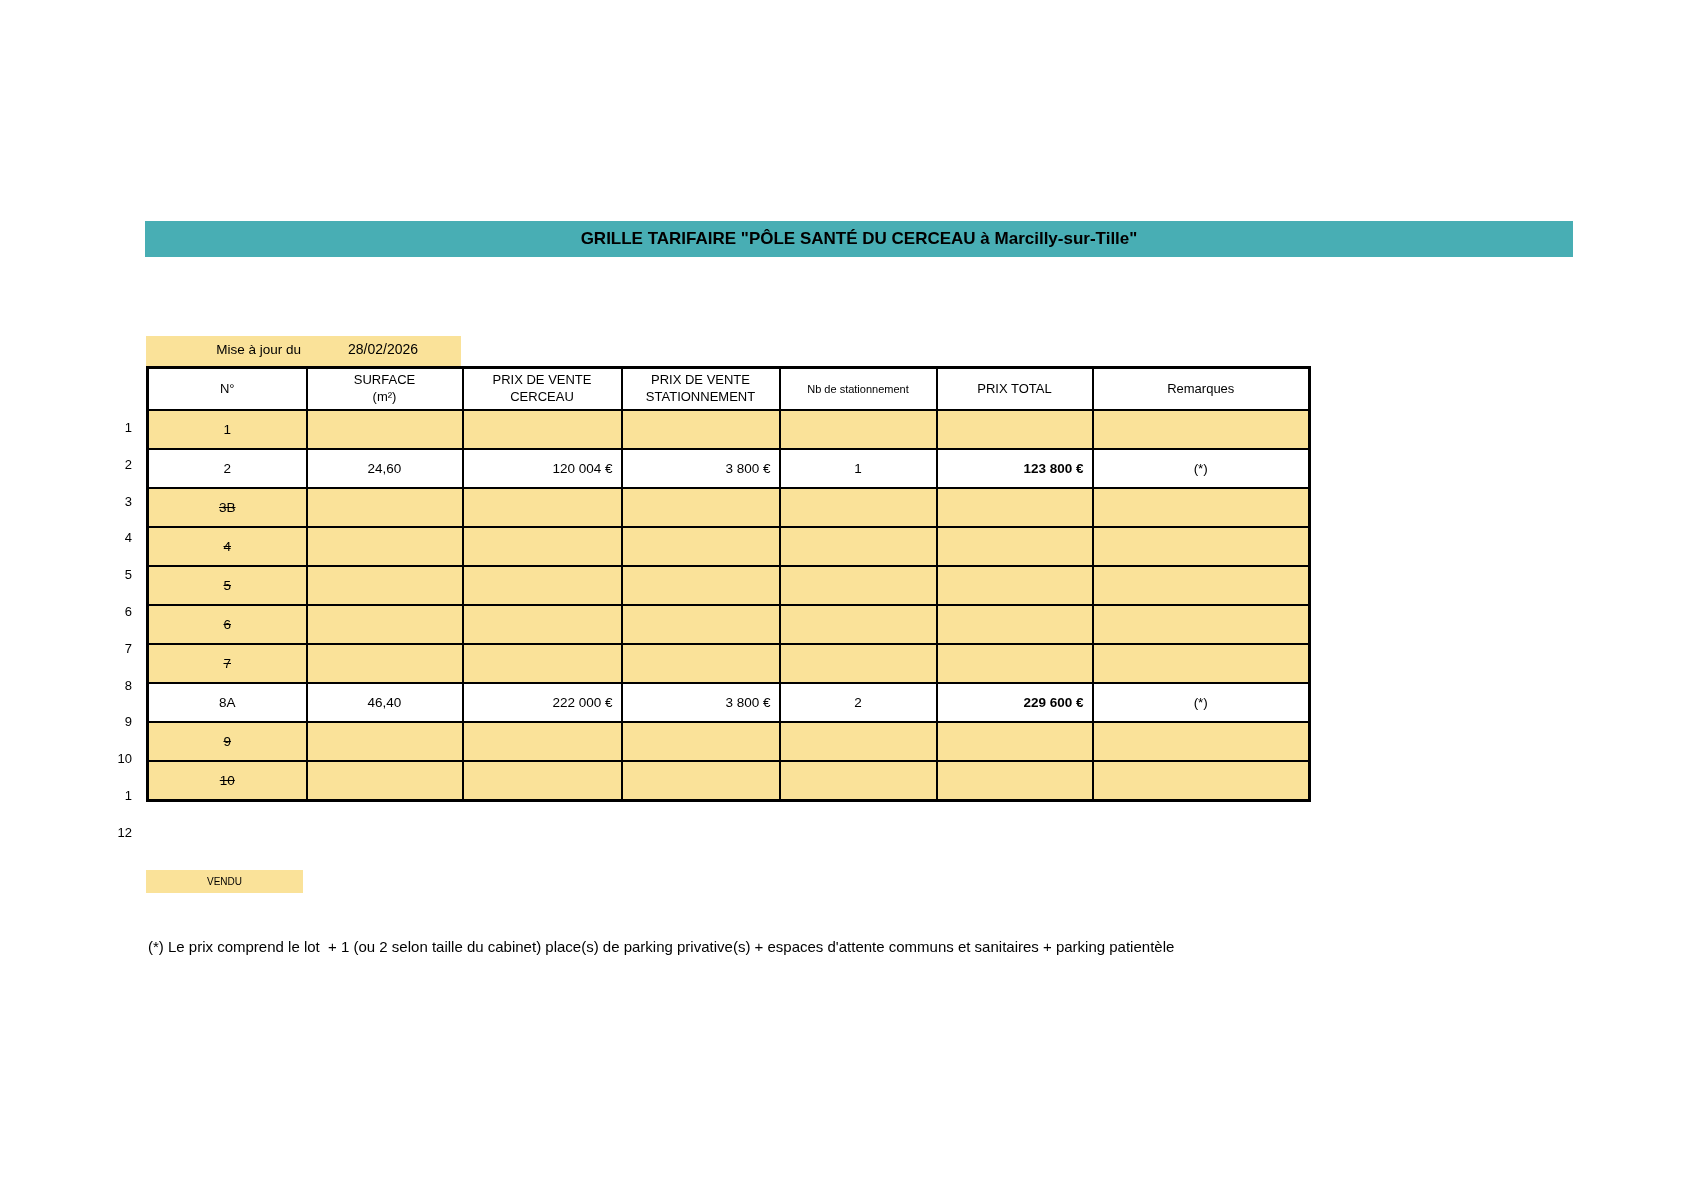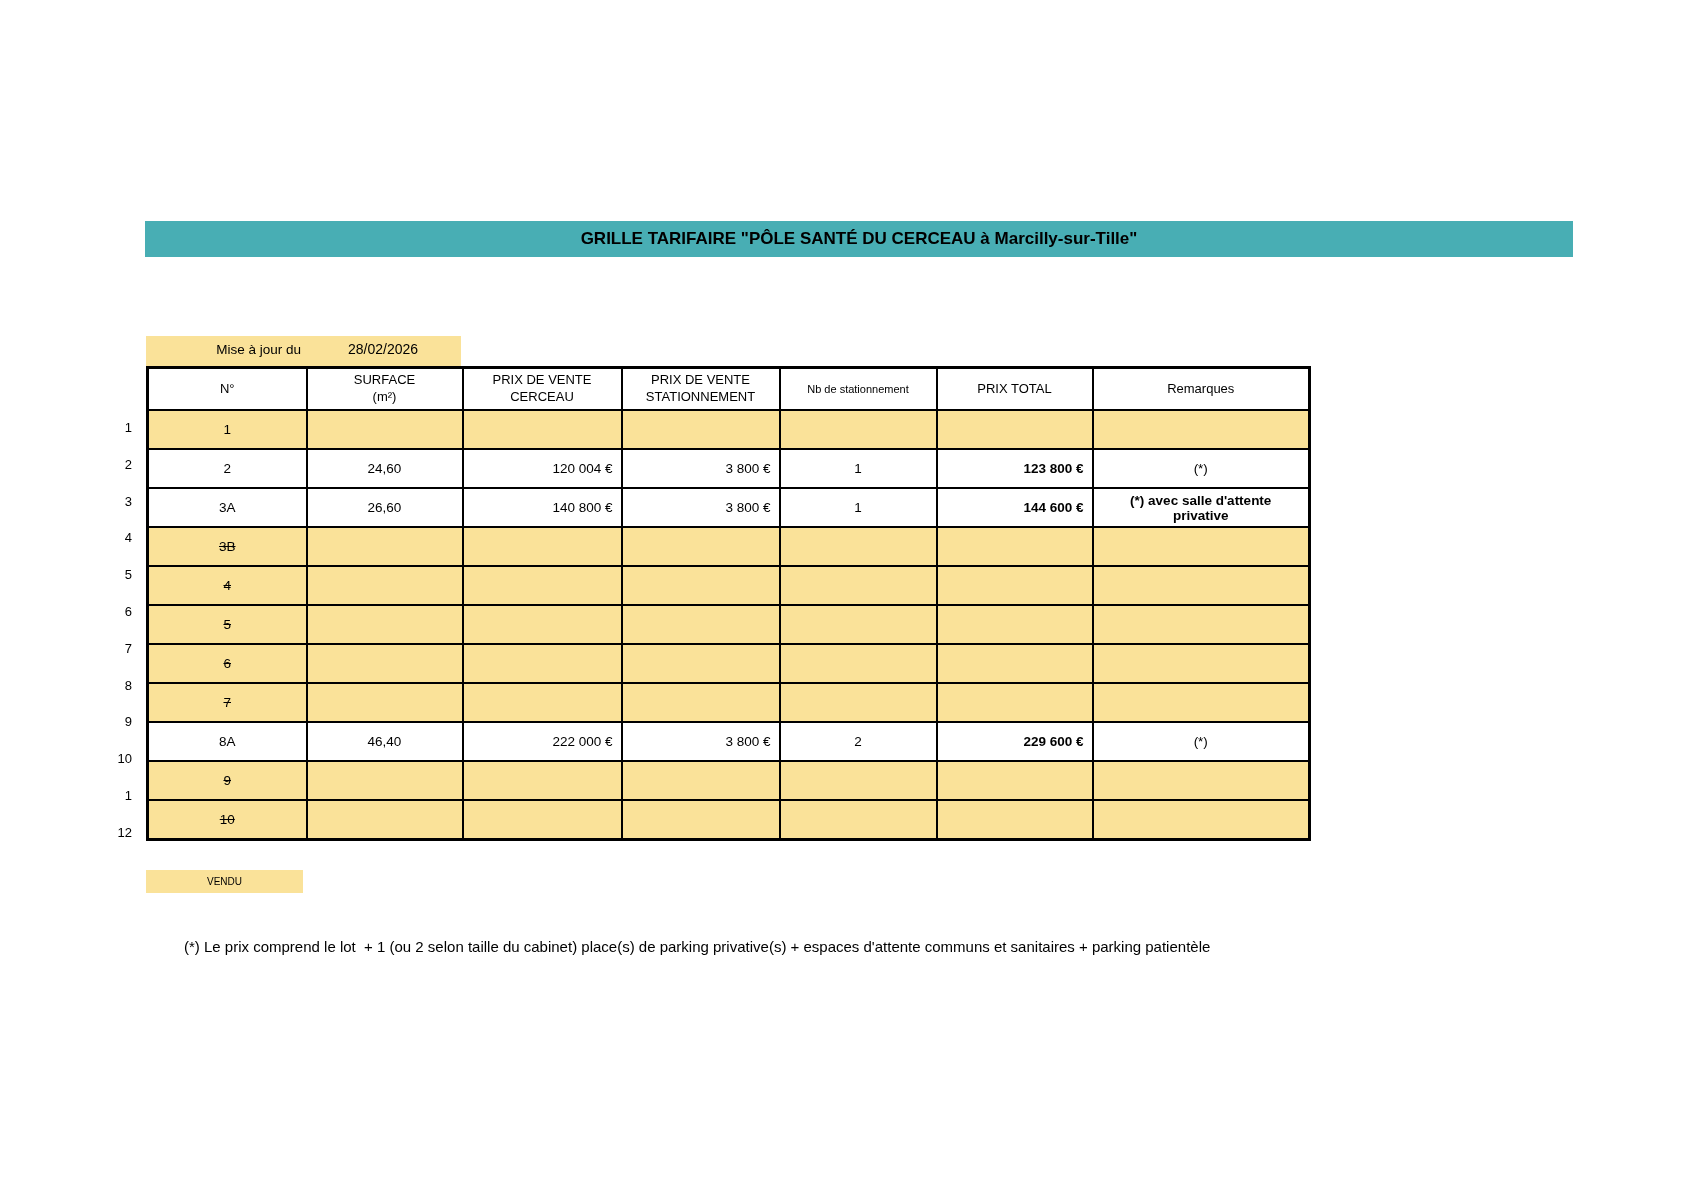--- a/index.html
+++ b/index.html
@@ -35,21 +35,21 @@
   .c{text-align:center;} .r{text-align:right;} .b{font-weight:bold;}
   .struck{text-decoration:line-through;margin-top:20px;}
   .rownums .rownum{
     position:absolute; left:92px; width:40px; height:37px;
     text-align:right; line-height:37px; font-size:13px;
   }
   .vendu{
     position:absolute; left:146px; top:870px; width:157px; height:23px;
     background:var(--sold); text-align:center; line-height:23px; font-size:10px;
   }
-  .footnote{position:absolute; left:148px; top:938px; font-size:15px; white-space:pre;margin-left:36px;}
+  .footnote{position:absolute; left:148px; top:938px; font-size:15px; white-space:pre;}
   col.w-num{width:159px;} col.w-surface{width:156px;} col.w-cab{width:159px;}
   col.w-stat{width:158px;} col.w-nb{width:157px;} col.w-total{width:156px;} col.w-rem{width:217px;}
 </style>
 </head>
 <body>
 
 <div class="page" style="--sold: #FAE299; --banner: #48AEB4;">
 
   <div class="banner">
     <span>GRILLE TARIFAIRE "PÔLE SANTÉ DU CERCEAU à Marcilly-sur-Tille"</span>
@@ -125,29 +125,20 @@
         </tr>
         <tr>
           <td class="c">2</td>
           <td class="c">24,60</td>
           <td class="r">120 004 €</td>
           <td class="r">3 800 €</td>
           <td class="c">1</td>
           <td class="r b">123 800 €</td>
           <td class="c">(*)</td>
         </tr>
-        <tr>
-          <td class="c">3A</td>
-          <td class="c">26,60</td>
-          <td class="r">140 800 €</td>
-          <td class="r">3 800 €</td>
-          <td class="c">1</td>
-          <td class="r b">144 600 €</td>
-          <td class="c b">(*) avec salle d'attente privative</td>
-        </tr>
         <tr class="sold">
           <td class="c struck">3B</td>
           <td class="c"></td>
           <td class="r"></td>
           <td class="r"></td>
           <td class="c"></td>
           <td class="r b"></td>
           <td class="c"></td>
         </tr>
         <tr class="sold">

